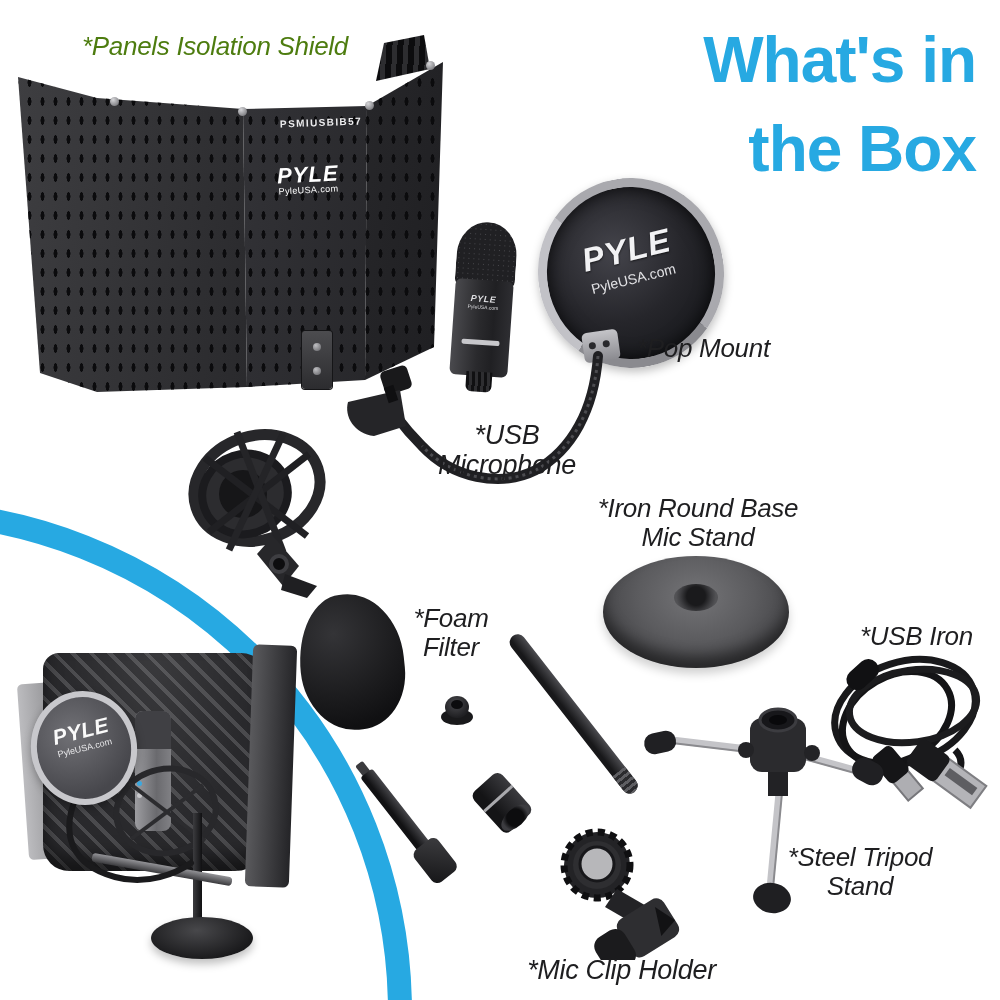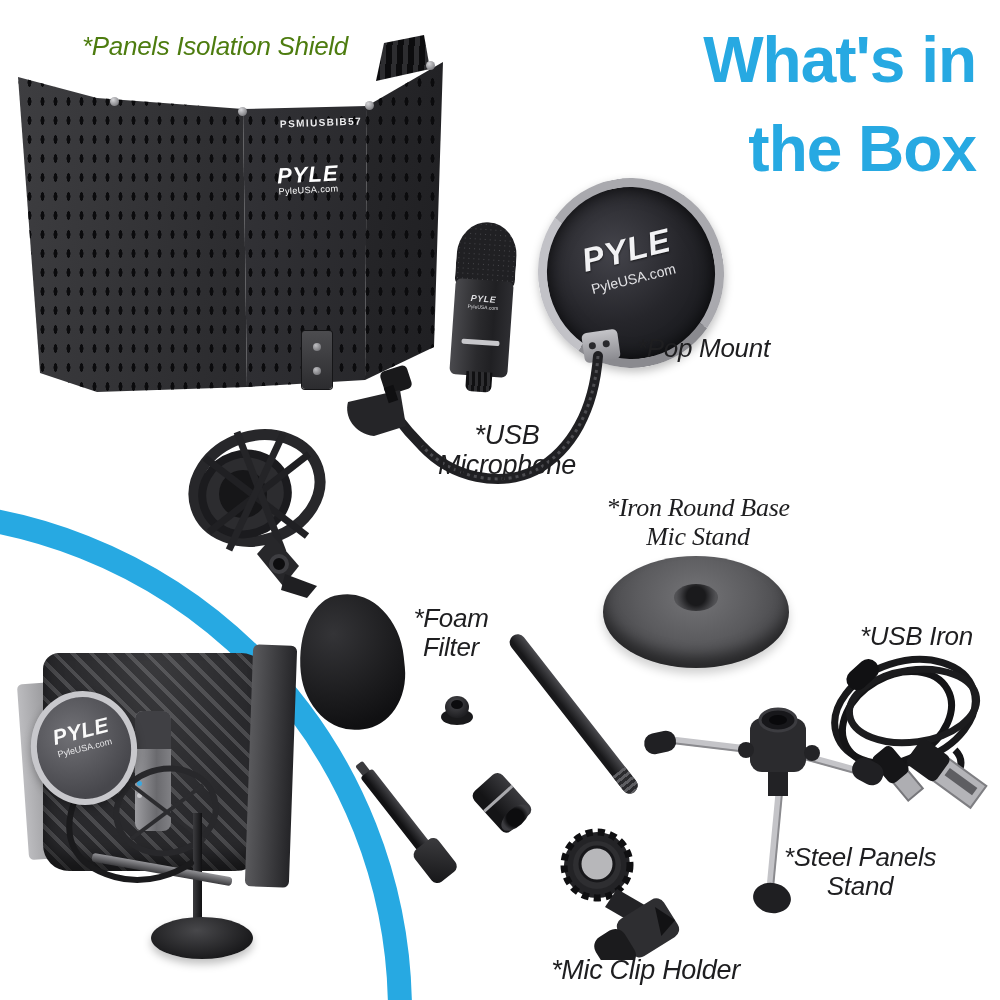--- a/index.html
+++ b/index.html
@@ -149,25 +149,25 @@
   </svg>
 
   <div id="title">
     <div>What's in</div>
     <div>the Box</div>
   </div>
 
   <div class="lbl ctr nowrap" style="left: 75px; top: 32px; width: 280px; color: #4d7c0f;">*Panels Isolation Shield</div>
   <div class="lbl nowrap" style="left: 637px; top: 334px; color: rgb(30, 30, 32);">*Pop Mount</div>
   <div class="lbl ctr" style="left: 423px; top: 378px; width: 168px; font-size: 27px; color: rgb(30, 30, 32); margin-top: 43px;">*USB Microphone</div>
-  <div class="lbl ctr" style="left: 592px; top: 494px; width: 212px; color: rgb(30, 30, 32); font-family: Liberation Serif, serif;">*Iron Round Base Mic Stand</div>
+  <div class="lbl ctr" style="left: 592px; top: 494px; width: 212px; color: rgb(30, 30, 32);">*Iron Round Base Mic Stand</div>
   <div class="lbl ctr" style="left: 398px; top: 604px; width: 106px; color: rgb(30, 30, 32);">*Foam Filter</div>
   <div class="lbl nowrap" style="left: 860px; top: 622px; color: rgb(30, 30, 32);">*USB Iron</div>
-  <div class="lbl ctr" style="left: 776px; top: 843px; width: 168px; color: rgb(30, 30, 32);">*Steel Panels Stand</div>
-  <div class="lbl ctr nowrap" style="left: 548px; top: 956px; width: 195px; font-size: 27px; color: rgb(30, 30, 32); font-style: italic;">*Mic Clip Holder</div>
+  <div class="lbl ctr" style="left: 776px; top: 843px; width: 168px; color: rgb(30, 30, 32);">*Steel Tripod Stand</div>
+  <div class="lbl ctr nowrap" style="left: 524px; top: 956px; width: 195px; font-size: 27px; color: rgb(30, 30, 32); font-style: italic;">*Mic Clip Holder</div>
 
   <div id="shield">
     <div class="panel" style="clip-path:polygon(8px 42px,87px 63px,87px 357px,30px 338px);"></div>
     <div class="panel" style="clip-path:polygon(87px 63px,233px 74px,237px 352px,87px 357px);"></div>
     <div class="panel" style="clip-path:polygon(233px 74px,357px 71px,355px 345px,237px 352px);
          background-image:radial-gradient(3px 6.5px at 6.5px 9.5px,#0b0b0d 62%,rgba(0,0,0,0) 72%),
          linear-gradient(100deg,#46464a 0%,#303034 55%,#222225 100%);background-size:13px 19px,100% 100%;"></div>
     <div class="panel" style="clip-path:polygon(357px 71px,433px 27px,424px 312px,355px 345px);"></div>
     <div id="shield-foamtop"></div>
     <div class="screw" style="left:100px;top:62px;"></div>

